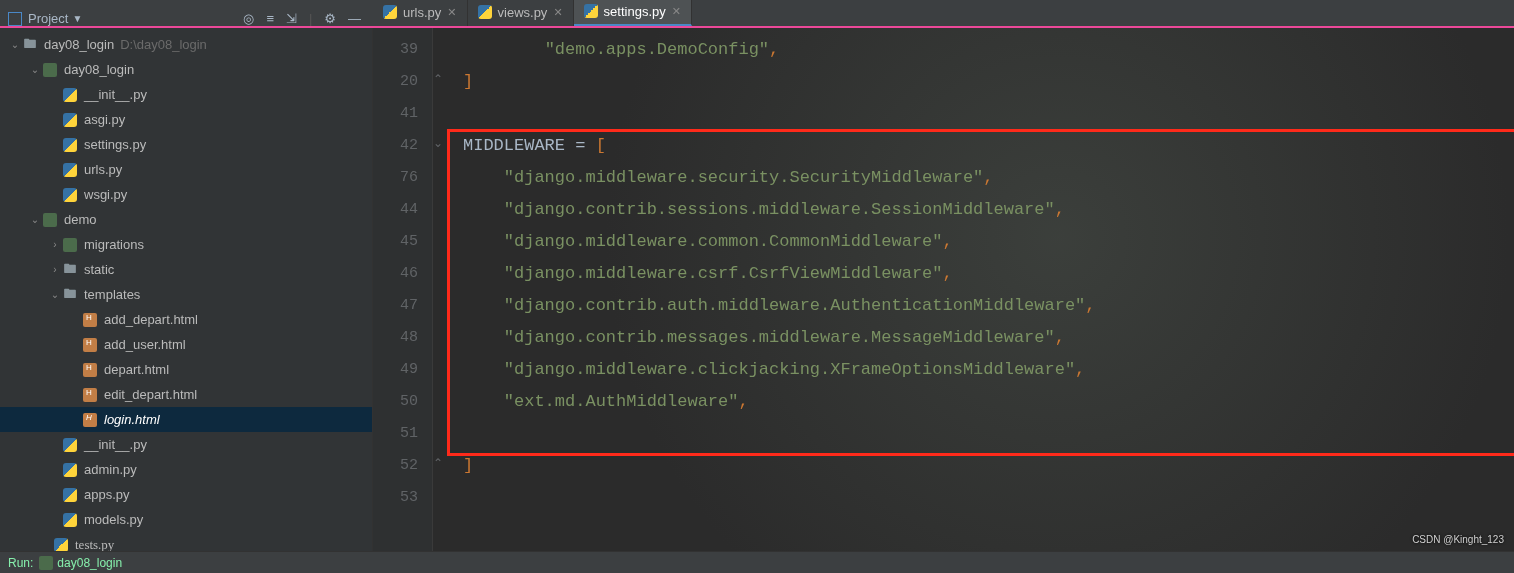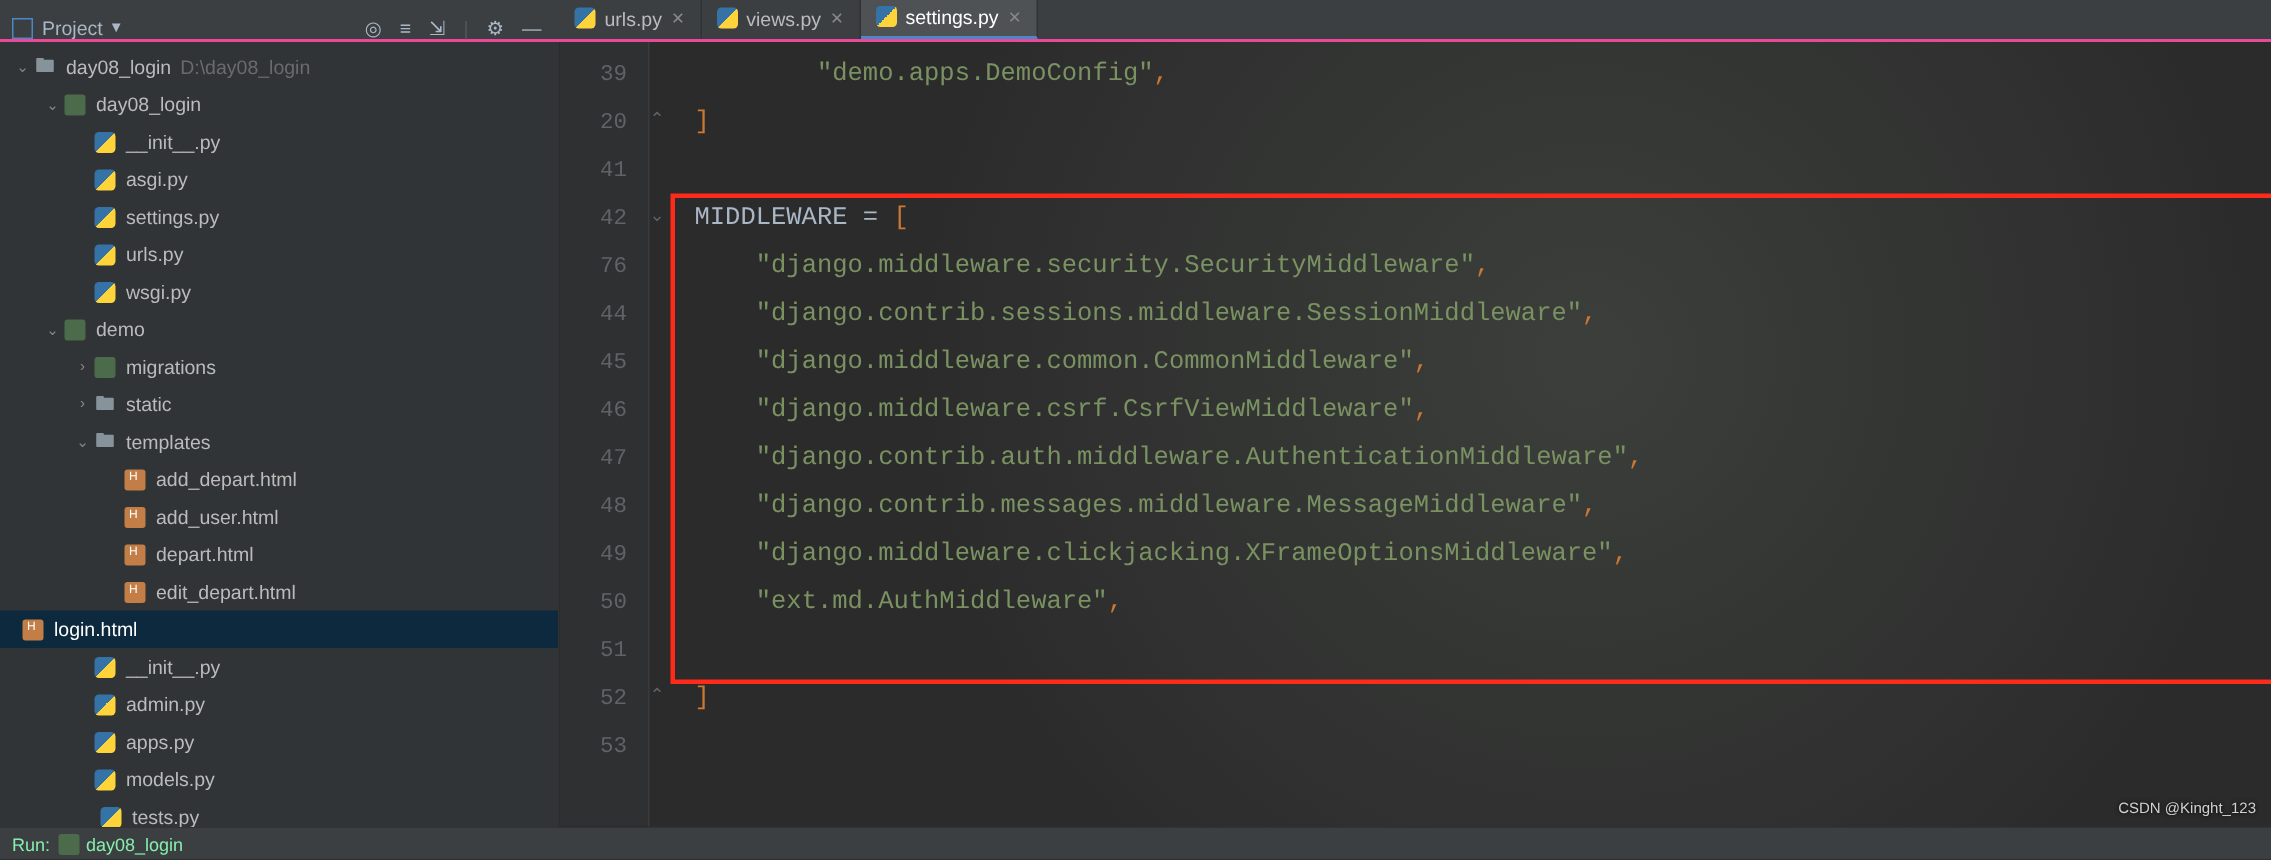--- a/index.html
+++ b/index.html
@@ -301,21 +301,21 @@
           </span>
           <span class="label">depart.html</span>
         </div>
         <div class="tree-row" style="padding-left: 68px;">
           <span class="chev"></span>
           <span class="ticon">
             <span class="html-icon"></span>
           </span>
           <span class="label">edit_depart.html</span>
         </div>
-        <div class="tree-row selected" style="">
+        <div class="tree-row selected" style="padding-left: 68px; font-style: italic;">
           <span class="chev"></span>
           <span class="ticon">
             <span class="html-icon"></span>
           </span>
           <span class="label">login.html</span>
         </div>
         <div class="tree-row" style="padding-left: 48px;">
           <span class="chev"></span>
           <span class="ticon">
             <span class="py-icon"></span>
@@ -336,21 +336,21 @@
           </span>
           <span class="label">apps.py</span>
         </div>
         <div class="tree-row" style="padding-left: 48px;">
           <span class="chev"></span>
           <span class="ticon">
             <span class="py-icon"></span>
           </span>
           <span class="label">models.py</span>
         </div>
-        <div class="tree-row" style="padding-left: 52px;">
+        <div class="tree-row" style="padding-left: 39px; font-family: Liberation Serif, serif;">
           <span class="chev"></span>
           <span class="ticon">
             <span class="py-icon"></span>
           </span>
           <span class="label">tests.py</span>
         </div>
       </div>
   </div>
   <div class="editor">
     <div class="gutter" id="gutter">

